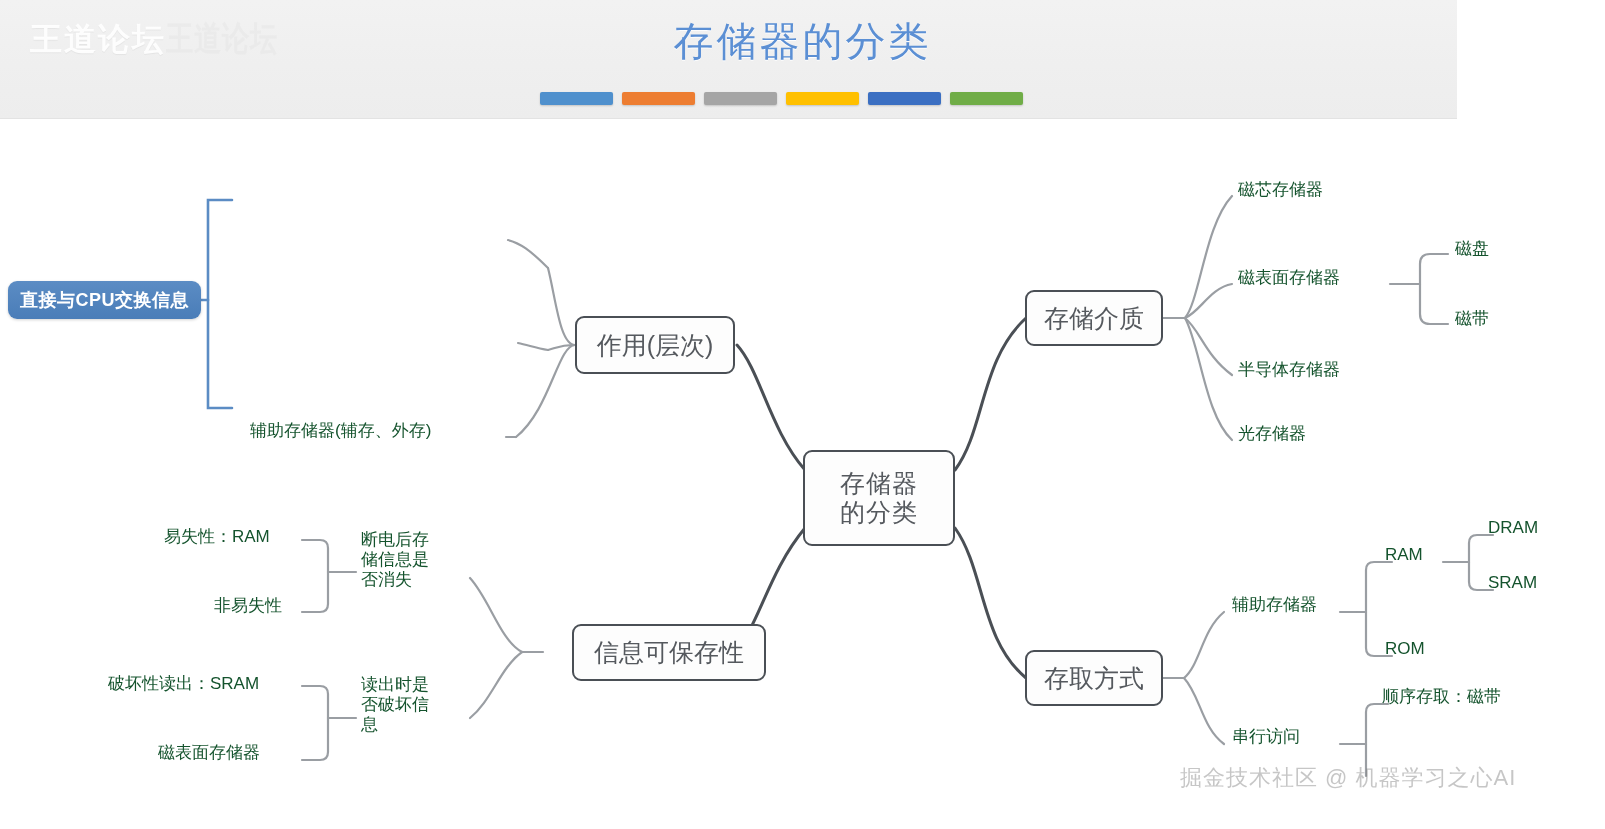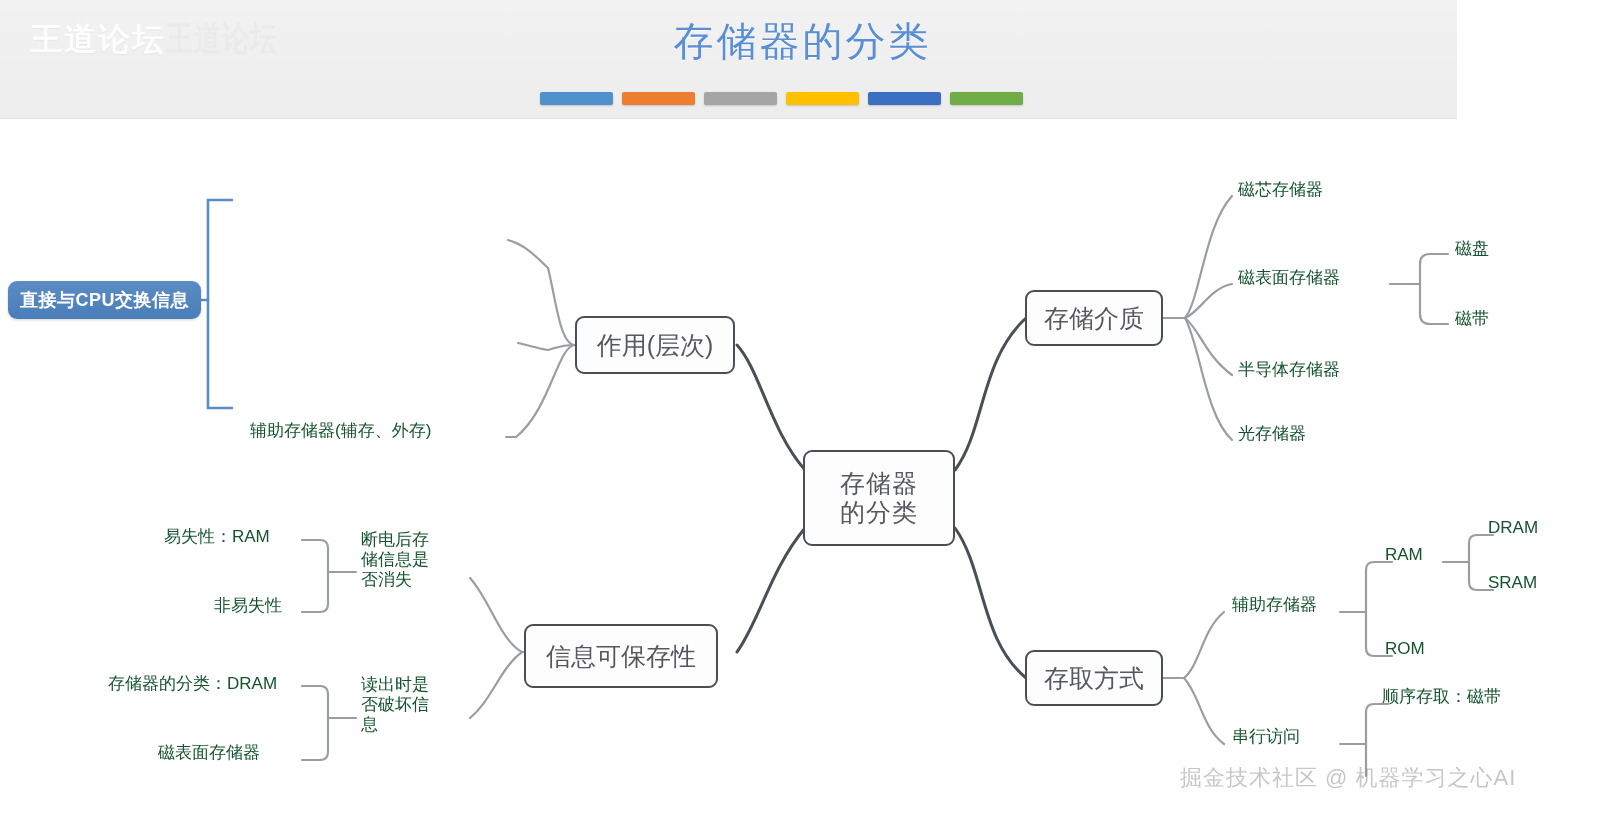--- a/index.html
+++ b/index.html
@@ -176,21 +176,21 @@
     </g>
   </svg>
 
   <div class="nodebox centerbox" style="left:803px; top:450px; width:152px; height:96px;">存储器
 的分类</div>
 
   <div class="nodebox" style="left:575px; top:316px; width:160px; height:58px;">作用(层次)</div>
 
   <div class="nodebox" style="left:1025px; top:290px; width:138px; height:56px;">存储介质</div>
 
-  <div class="nodebox" style="left:524px; top:624px; width:194px; height:64px;text-align:right;">信息可保存性</div>
+  <div class="nodebox" style="left:572px; top:624px; width:194px; height:57px;text-align:right;">信息可保存性</div>
 
   <div class="nodebox" style="left:1025px; top:650px; width:138px; height:56px;">存取方式</div>
 
   <div class="badge" style="left:8px; top:281px;">直接与CPU交换信息</div>
 
   <div class="leaf l" style="left:250px; top:421px; width:270px;">辅助存储器(辅存、外存)</div>
 
   <div class="leaf r" style="left:1238px; top:180px;">磁芯存储器</div>
   <div class="leaf r" style="left:1238px; top:268px;">磁表面存储器</div>
   <div class="leaf r" style="left:1238px; top:360px;">半导体存储器</div>
@@ -200,21 +200,21 @@
 
   <div class="leaf l" style="left:361px; top:530px; width:120px;">断电后存
 储信息是
 否消失</div>
   <div class="leaf l" style="left:164px; top:527px;">易失性：RAM</div>
   <div class="leaf l" style="left:214px; top:596px;">非易失性</div>
 
   <div class="leaf l" style="left:361px; top:675px; width:120px;">读出时是
 否破坏信
 息</div>
-  <div class="leaf l" style="left:108px; top:674px;">存储器的分类：DRAM</div>
+  <div class="leaf l" style="left:108px; top:674px;">破坏性读出：SRAM</div>
   <div class="leaf l" style="left:158px; top:743px;">磁表面存储器</div>
 
   <div class="leaf r" style="left:1232px; top:595px;">辅助存储器</div>
   <div class="leaf r" style="left:1385px; top:545px;">RAM</div>
   <div class="leaf r" style="left:1385px; top:639px;">ROM</div>
   <div class="leaf r" style="left:1488px; top:518px;">DRAM</div>
   <div class="leaf r" style="left:1488px; top:573px;">SRAM</div>
 
   <div class="leaf r" style="left:1232px; top:727px;">串行访问</div>
   <div class="leaf r" style="left:1382px; top:687px;">顺序存取：磁带</div>

